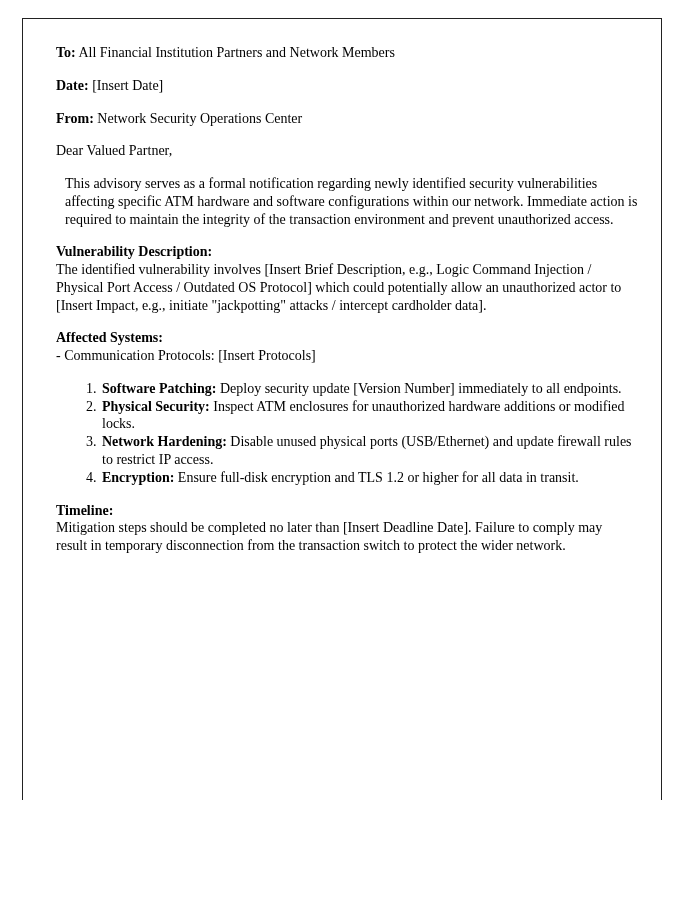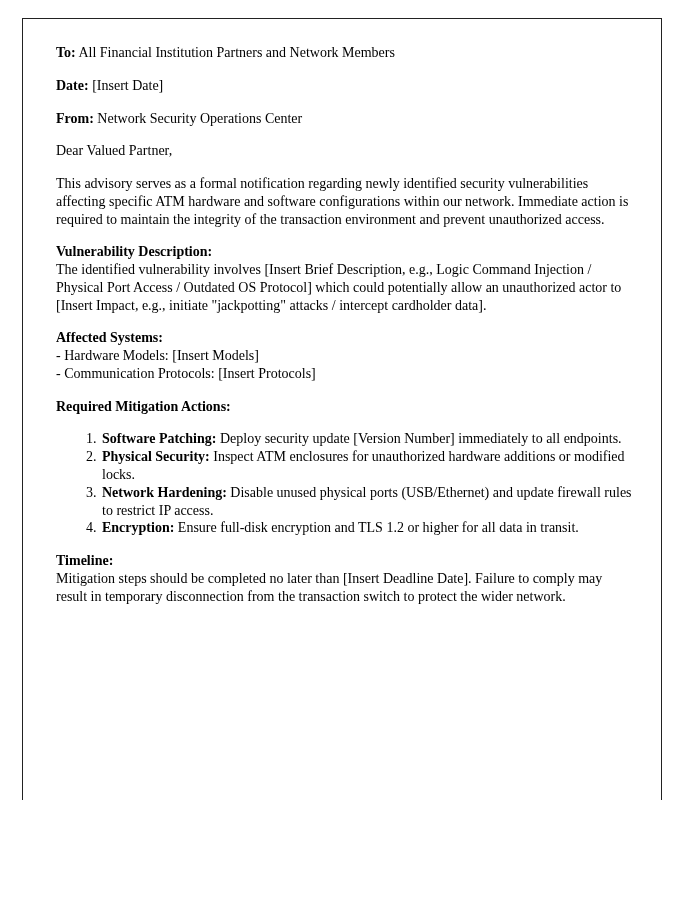--- a/index.html
+++ b/index.html
@@ -42,21 +42,21 @@
   }
   .meta-line .label {
     font-weight: bold;
   }
 
   .salutation {
     margin: 0 0 15px 0;
   }
 
   .para {
-    margin: 0 0 15px 0;
+    margin: 0 0 15px 9px;
     text-align: left;
   }
 
   .section {
     margin: 0 16px 15px 0;
   }
   .section-heading {
     font-weight: bold;
     margin: 0;
   }
@@ -101,27 +101,23 @@
 
   <p class="para">This advisory serves as a formal notification regarding newly identified security vulnerabilities affecting specific ATM hardware and software configurations within our network. Immediate action is required to maintain the integrity of the transaction environment and prevent unauthorized access.</p>
 
   <div class="section">
     <p class="section-heading">Vulnerability Description:</p>
     <p class="section-line">The identified vulnerability involves [Insert Brief Description, e.g., Logic Command Injection / Physical Port Access / Outdated OS Protocol] which could potentially allow an unauthorized actor to [Insert Impact, e.g., initiate "jackpotting" attacks / intercept cardholder data].</p>
   </div>
 
   <div class="section">
     <p class="section-heading">Affected Systems:</p>
-    <p class="section-line">- Hardware Models: [Insert Models]</p>
     <p class="section-line">- Communication Protocols: [Insert Protocols]</p>
   </div>
 
-  <div class="section">
-    <p class="section-heading">Required Mitigation Actions:</p>
-  </div>
 
   <ol class="actions">
     <li>
       <span class="term">Software Patching:</span><span> Deploy security update [Version Number] immediately to all endpoints.</span>
     </li>
     <li>
       <span class="term">Physical Security:</span><span> Inspect ATM enclosures for unauthorized hardware additions or modified locks.</span>
     </li>
     <li>
       <span class="term">Network Hardening:</span><span> Disable unused physical ports (USB/Ethernet) and update firewall rules to restrict IP access.</span>

